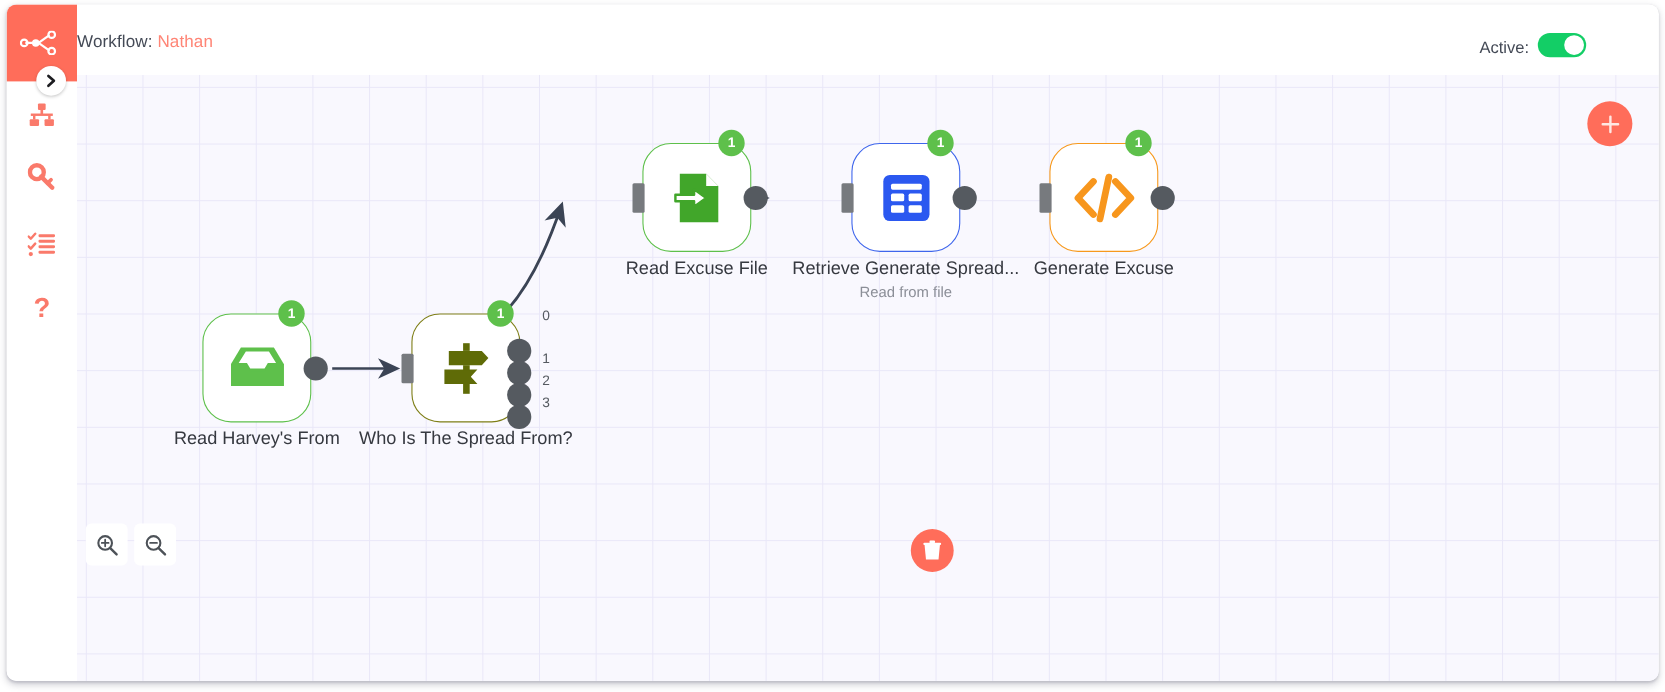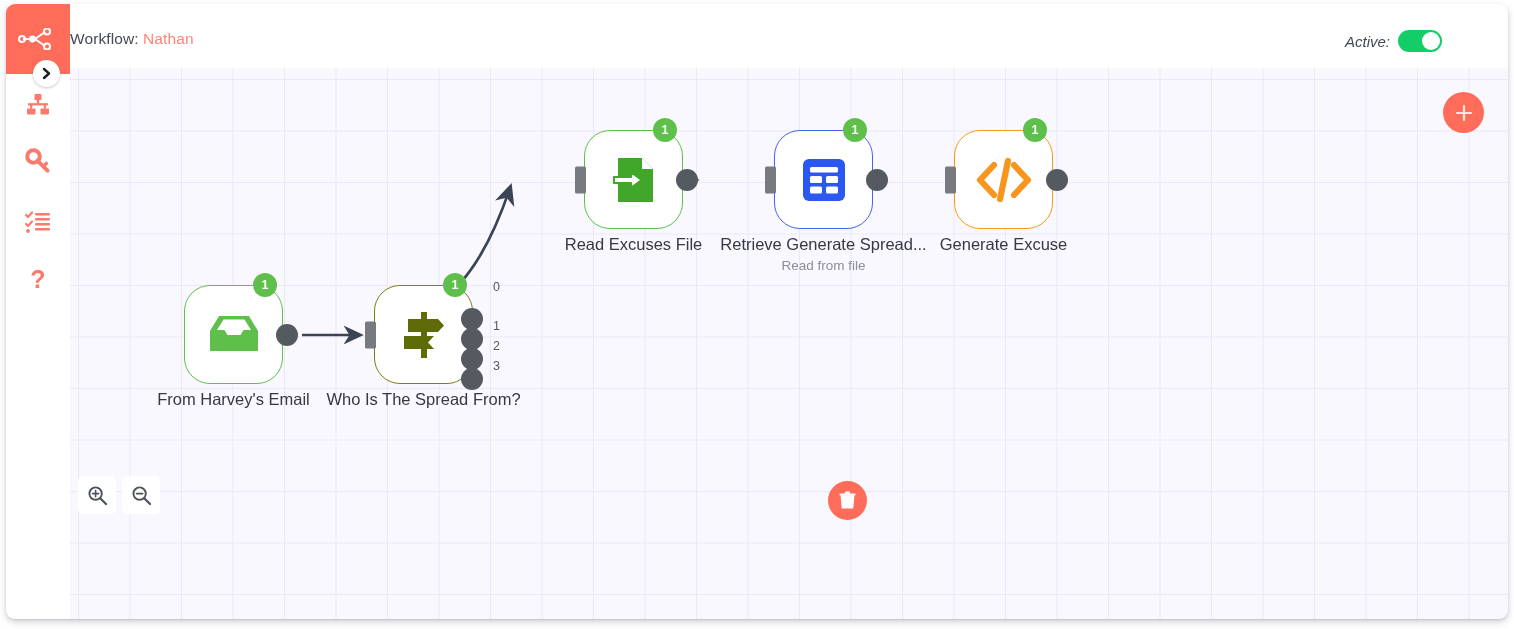--- a/index.html
+++ b/index.html
@@ -72,21 +72,21 @@
     text-align: left;
     font-size: 15.5px;
     color: #444a56;
     letter-spacing: 0.1px;
   }
   #wf-title .wf-name { color: #ff8576; }
 
   #active-box {
     position: absolute;
     right: 66px; top: 26px;
-    display: flex; align-items: center; gap: 8px; font-style: italic;
+    display: flex; align-items: flex-end; gap: 8px;
   }
   #active-label { font-size: 15px; color: #444a56; }
   #active-toggle {
     width: 44px; height: 22px;
     border-radius: 11px;
     background: #13ce66;
     position: relative;
     cursor: pointer;
   }
   #active-toggle::after {
@@ -331,21 +331,21 @@
     </svg>
 
     <div class="node green" style="left:114px; top:217px;">
       <div class="node-badge">1</div>
       <svg width="56" height="44" viewBox="0 0 56 44">
         <path d="M4 18 L13 3 L43 3 L52 18 L52 38 L4 38 Z" fill="#5ec04b"></path>
         <path d="M4 18 L18 18 L21.5 25 L34.5 25 L38 18 L52 18 L52 38 L4 38 Z" fill="#5ec04b"></path>
         <path d="M11 17 L17.5 6.5 L38.5 6.5 L45 17 L37.5 17 L34.5 22 L21.5 22 L18.5 17 Z" fill="#ffffff"></path>
       </svg>
       <div class="port-out"></div>
-      <div class="node-label">From Harvey's Email</div>
+      <div class="node-label">Read Harvey's From</div>
     </div>
 
     <div class="node olive" style="left:304px; top:217px;">
       <div class="node-badge">1</div>
       <div class="port-in"></div>
       <svg width="52" height="52" viewBox="0 0 52 52">
         <path d="M10 10 L40 10 L46 16.5 L40 23 L10 23 Z" fill="#5f6b07"></path>
         <path d="M12 27 L42 27 L36 33.5 L42 40 L12 40 Z" fill="#5f6b07" transform="translate(-6,0)"></path>
         <rect x="23" y="3" width="6" height="7" fill="#5f6b07"></rect>
         <rect x="23" y="23" width="6" height="5" fill="#5f6b07"></rect>
@@ -365,21 +365,21 @@
 
     <div class="node green" style="left:514px; top:62px;">
       <div class="node-badge">1</div>
       <div class="port-in"></div>
       <svg width="50" height="52" viewBox="0 0 50 52">
         <path d="M9 4 L33 4 L44 15 L44 48 L9 48 Z" fill="#41a62a"></path>
         <path d="M33 4 L44 15 L33 15 Z" fill="#ffffff"></path>
         <path d="M5 23 L22 23 L22 18 L33 26 L22 34 L22 29 L5 29 Z" fill="#ffffff" stroke="#41a62a" stroke-width="2.2" stroke-linejoin="round"></path>
       </svg>
       <div class="port-out"></div>
-      <div class="node-label">Read Excuses File</div>
+      <div class="node-label">Read Excuse File</div>
     </div>
 
     <div class="node blue" style="left:704px; top:62px;">
       <div class="node-badge">1</div>
       <div class="port-in"></div>
       <svg width="48" height="48" viewBox="0 0 48 48">
         <rect x="3" y="3" width="42" height="42" rx="6" fill="#2b58f0"></rect>
         <rect x="10" y="11" width="28" height="5.5" rx="1.5" fill="#ffffff"></rect>
         <rect x="10" y="20" width="12" height="7" rx="1.5" fill="#ffffff"></rect>
         <rect x="26" y="20" width="12" height="7" rx="1.5" fill="#ffffff"></rect>

